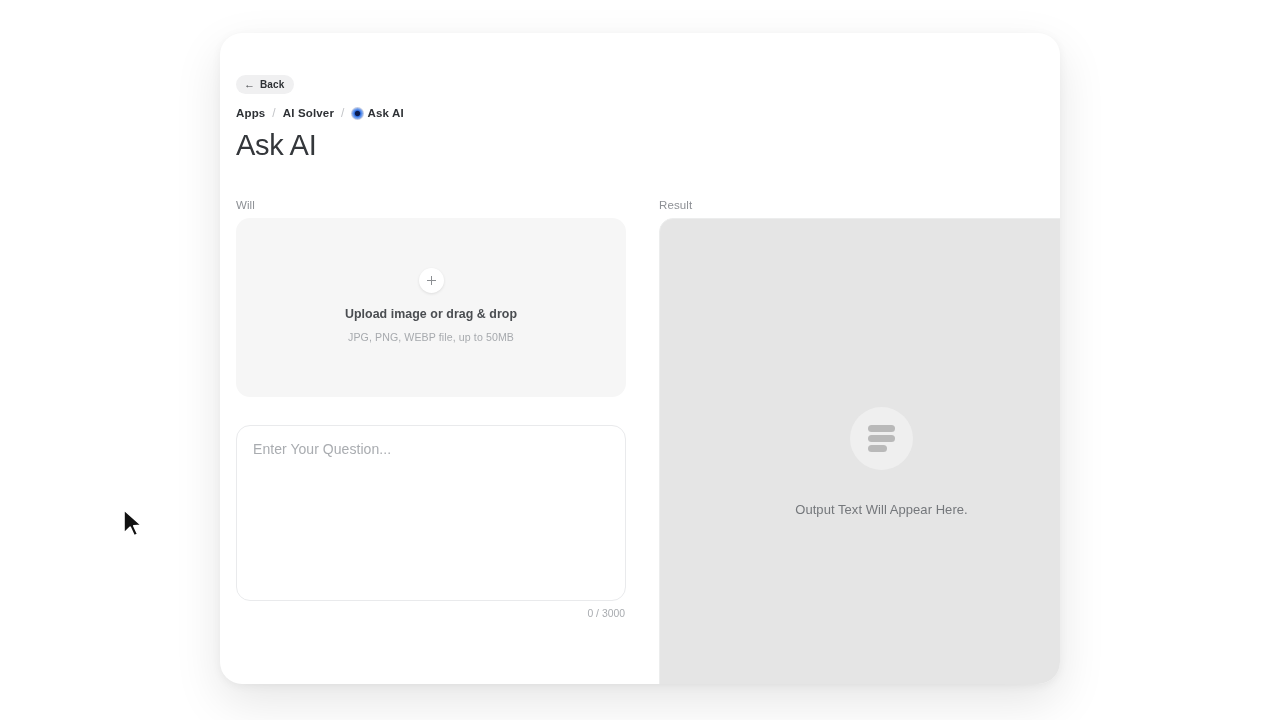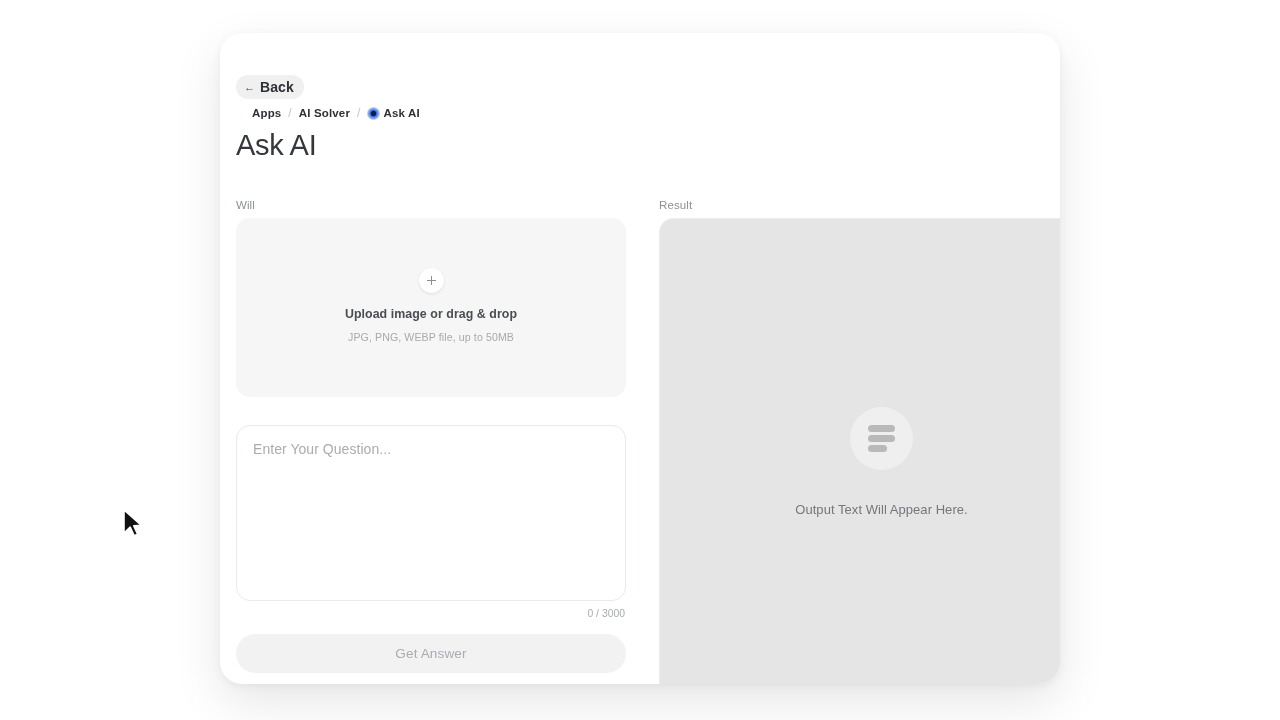--- a/index.html
+++ b/index.html
@@ -57,30 +57,30 @@
     padding: 4px 10px 4px 8px;
     cursor: pointer;
   }
   .back-arrow {
     font-size: 11px;
     color: #3c3f43;
     line-height: 1;
     display: inline-block;
   }
   .back-label {
-    font-size: 14px;
+    font-size: 10px;
     font-weight: 700;
     color: #2e3135;
     letter-spacing: 0.1px;
   }
 
   
   .breadcrumb {
     position: absolute;
-    left: 16px;
+    left: 0px;
     top: 65px;
     display: flex;
     align-items: center;
     gap: 7px;
     font-size: 11.5px;
     font-weight: 700;
     color: #2e3135;
     letter-spacing: 0.15px;
   }
   .crumb {
@@ -352,21 +352,20 @@
             <div class="dz-sub">JPG, PNG, WEBP file, up to 50MB</div>
           </div>
 
           <div class="question-block">
             <div class="question-box">
               <span class="question-placeholder">Enter Your Question...</span>
             </div>
             <div class="char-count">0 / 3000</div>
           </div>
 
-          <button class="submit-btn">Get Answer</button>
 
         </div>
 
         <div class="col-right">
           <div class="field-label">Result</div>
           <div class="result-panel">
             <div class="result-inner">
               <div class="result-badge">
                 <span class="lines-icon">
                   <span class="l1"></span>

